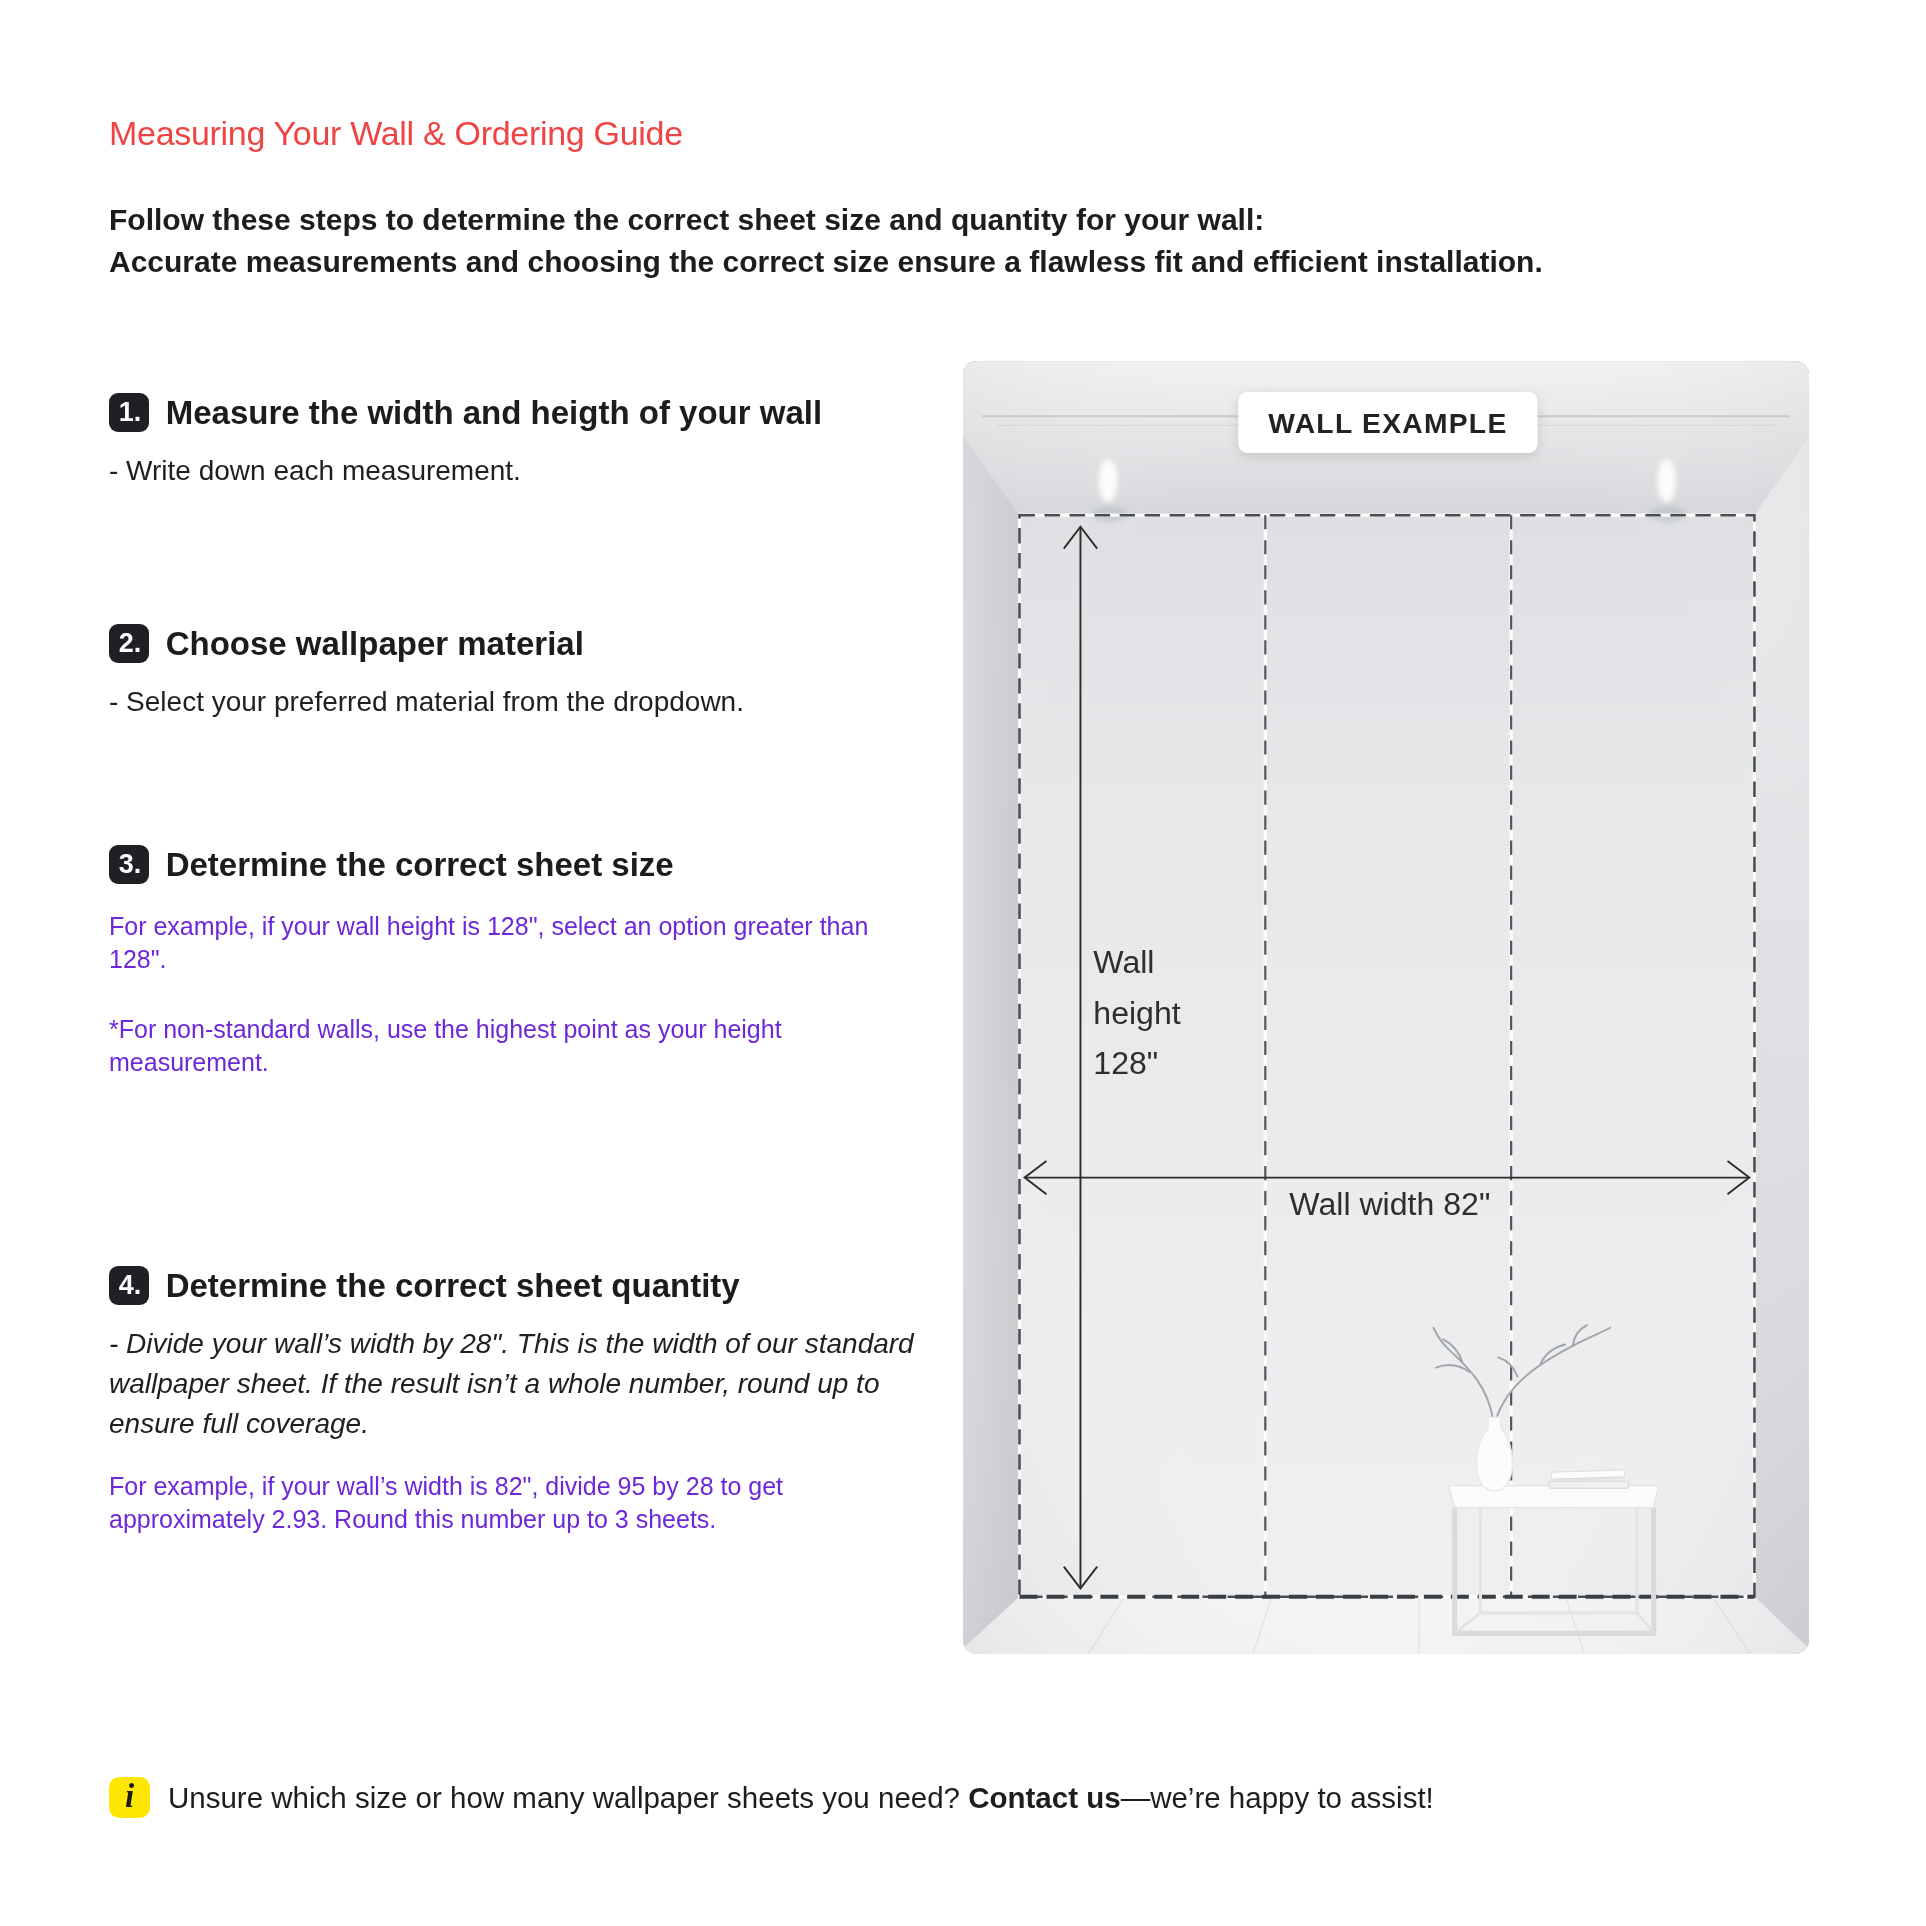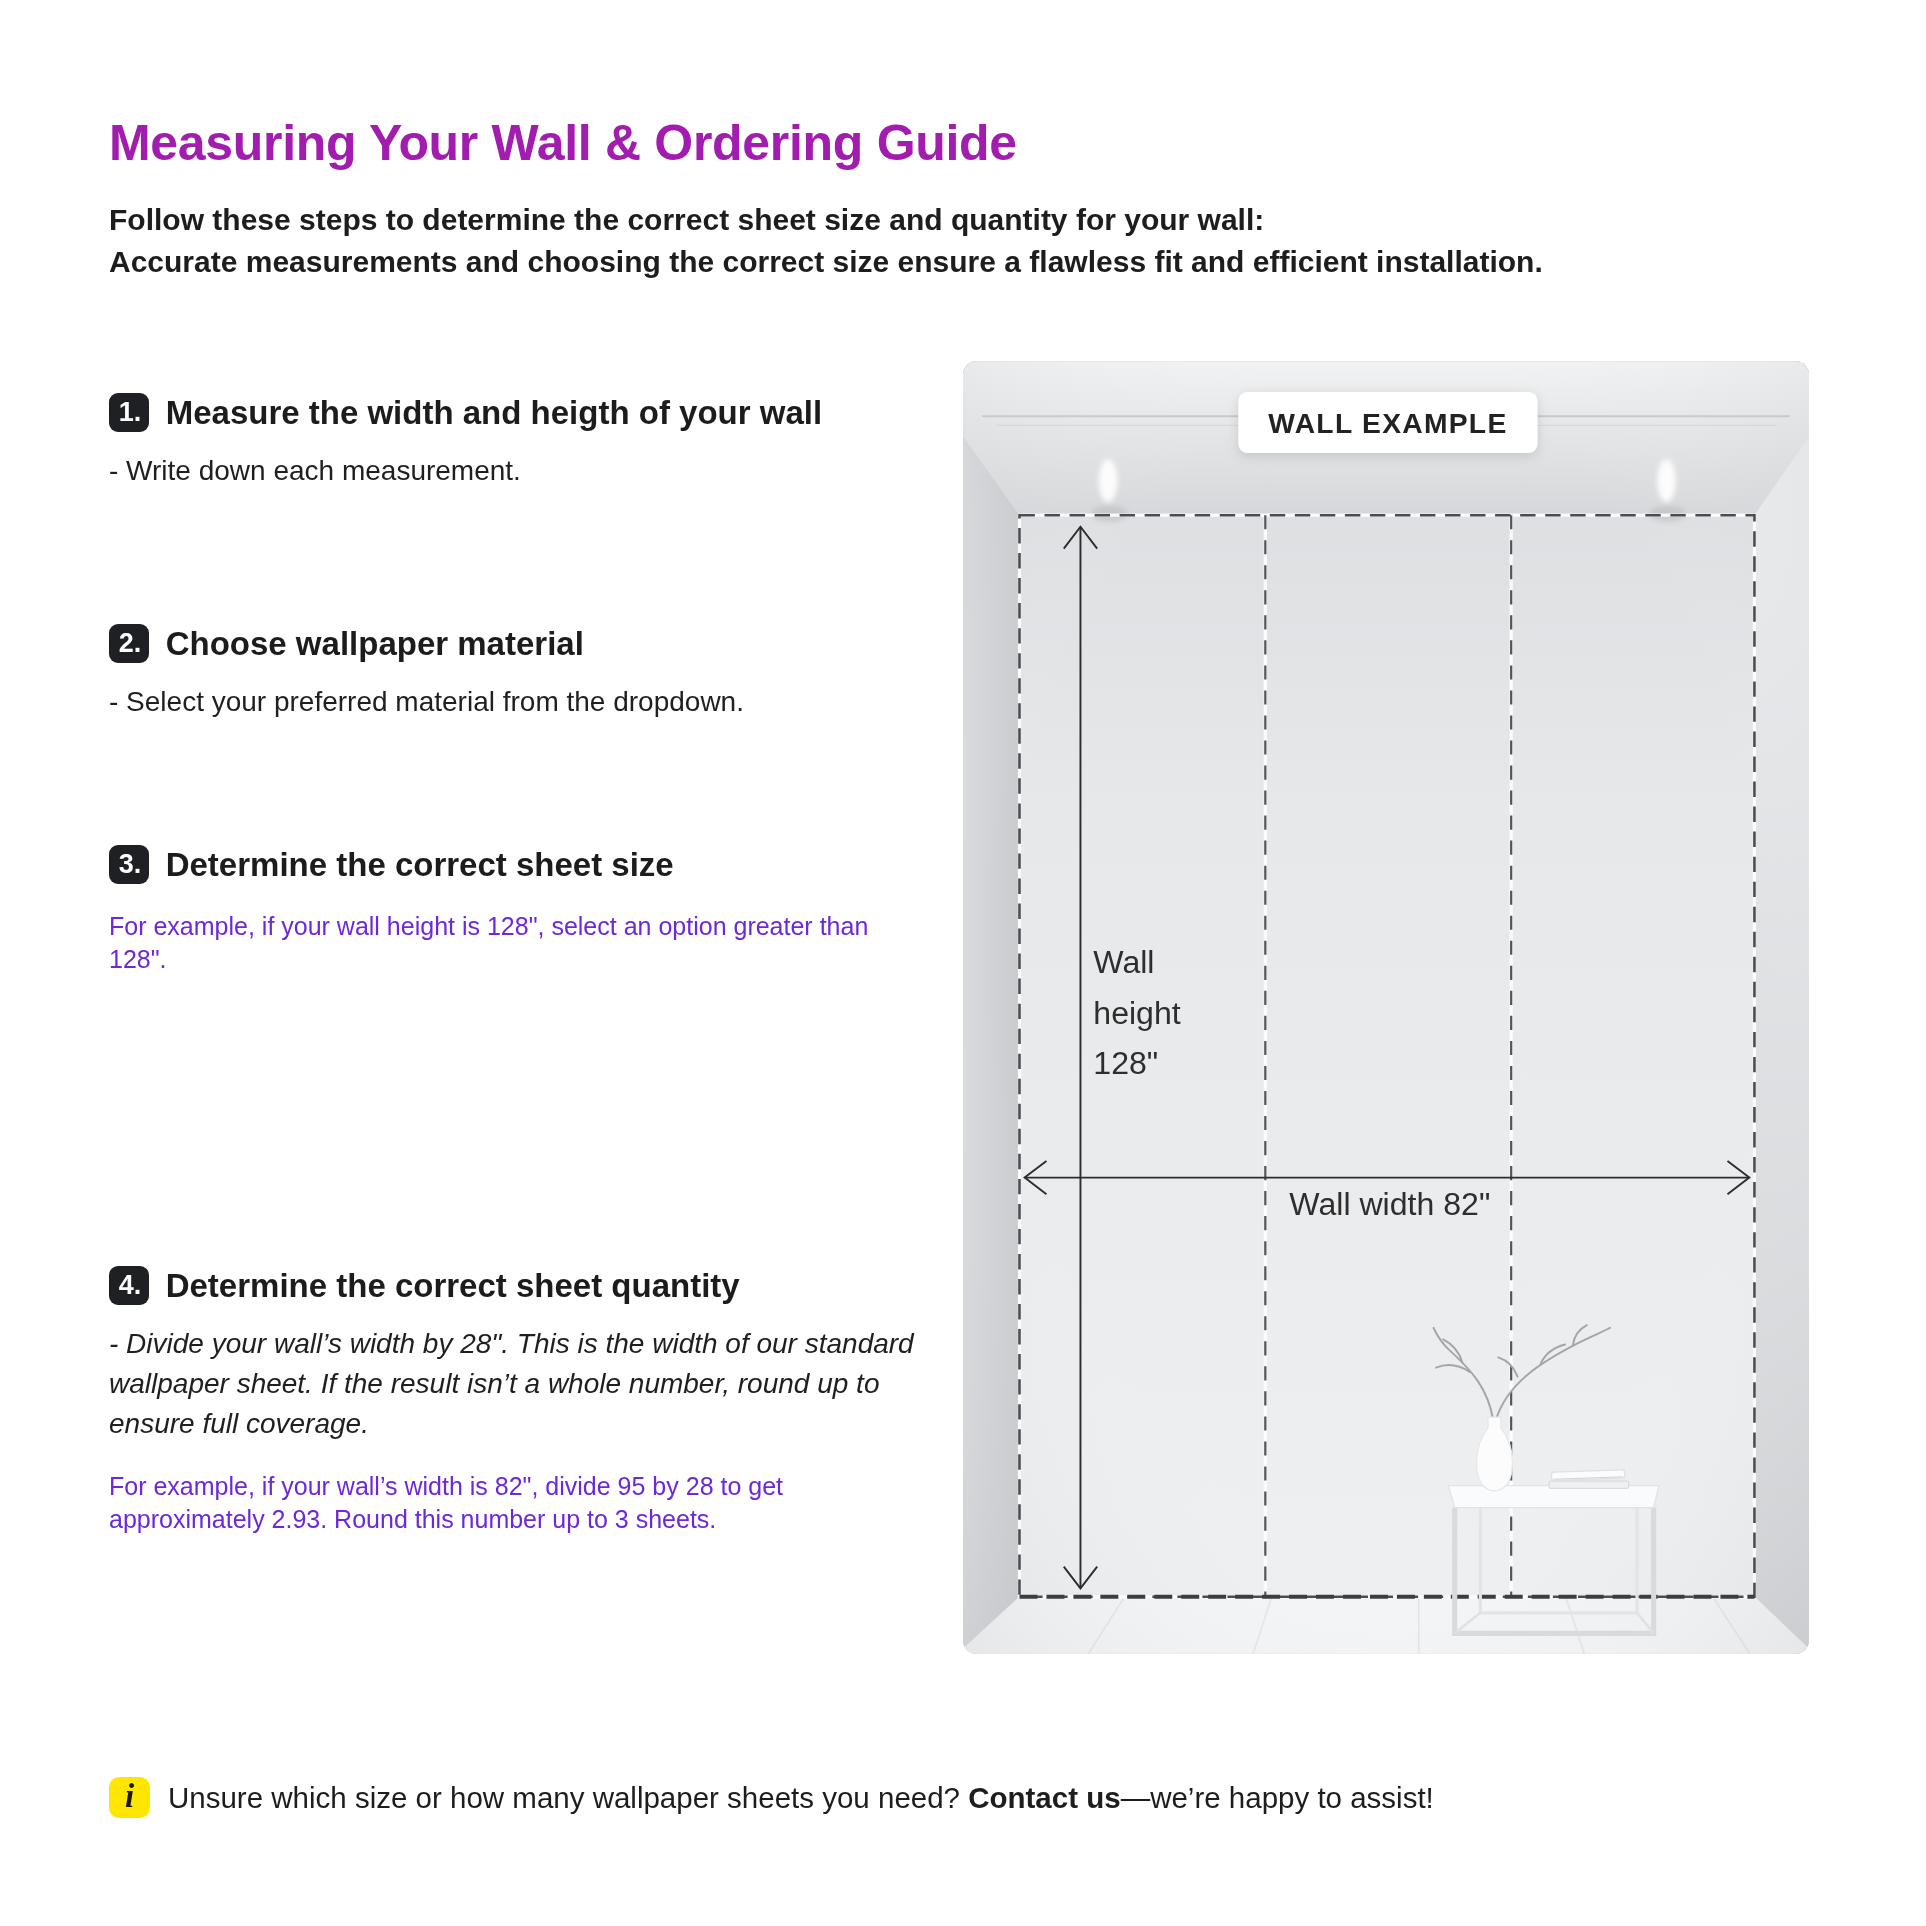--- a/index.html
+++ b/index.html
@@ -4,21 +4,21 @@
 <style>
   html,body{margin:0;padding:0;}
   body{
     width:1926px;height:1926px;position:relative;background:#ffffff;
     font-family:"Liberation Sans", sans-serif;color:#1f1f1f;
     -webkit-font-smoothing:antialiased;
   }
   .abs{position:absolute;}
   
   #page-title{
-    left:109px;top:114px;font-size:50px;font-weight:700;color:#a21caf;
+    left:109px;top:114px;font-size:34px;font-weight:400;color:#ef4444;
     letter-spacing:-0.3px;white-space:nowrap;
   }
   #intro{left:109px;top:199px;font-size:30px;font-weight:600;color:#1d1d1d;line-height:42px;}
   .step{left:109px;}
   .step-head{display:flex;align-items:center;gap:16.7px;}
   .badge{
     width:40px;height:39px;border-radius:9px;background:#1e2023;color:#ffffff;
     font-size:27px;font-weight:700;display:flex;align-items:center;justify-content:center;
     box-sizing:border-box;padding-left:1.9px;flex:0 0 auto;
   }
@@ -72,20 +72,21 @@
   </div>
   <p class="step-body">- Select your preferred material from the dropdown.</p>
 </div>
 
 <div class="abs step" id="step-3">
   <div class="step-head">
     <div class="badge">3.</div>
     <div class="step-heading">Determine the correct sheet size</div>
   </div>
   <p class="fineprint example" id="s3-example">For example, if your wall height is 128", select an option greater than 128".</p>
+  <p class="fineprint note" id="s3-note">*For non-standard walls, use the highest point as your height measurement.</p>
 </div>
 
 <div class="abs step" id="step-4">
   <div class="step-head">
     <div class="badge">4.</div>
     <div class="step-heading">Determine the correct sheet quantity</div>
   </div>
   <p class="step-body" id="s4-body">- Divide your wall’s width by 28". This is the width of our standard wallpaper sheet. If the result isn’t a whole number, round up to ensure full coverage.</p>
   <p class="fineprint example" id="s4-example">For example, if your wall’s width is 82", divide 95 by 28 to get approximately 2.93. Round this number up to 3 sheets.</p>
 </div>

